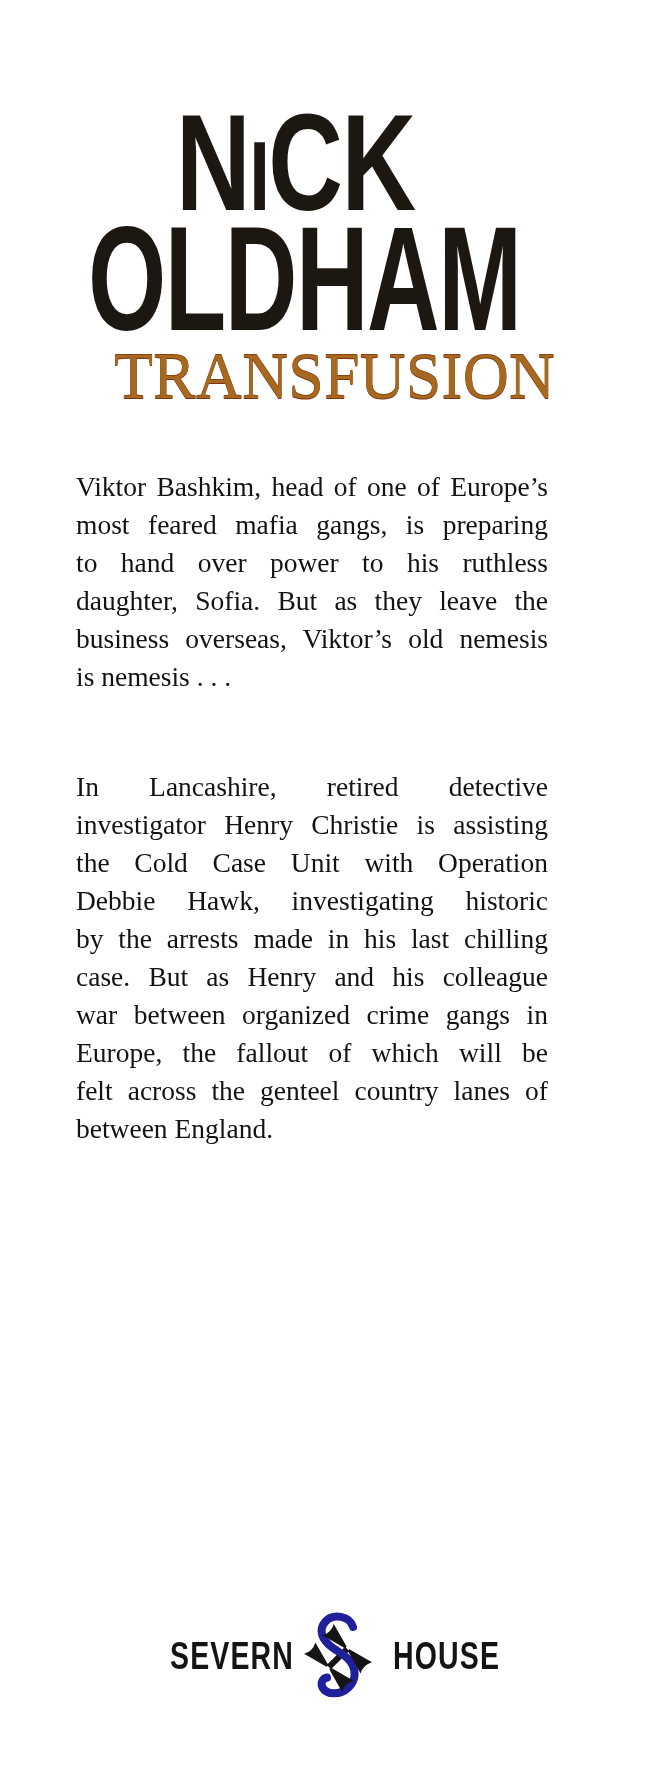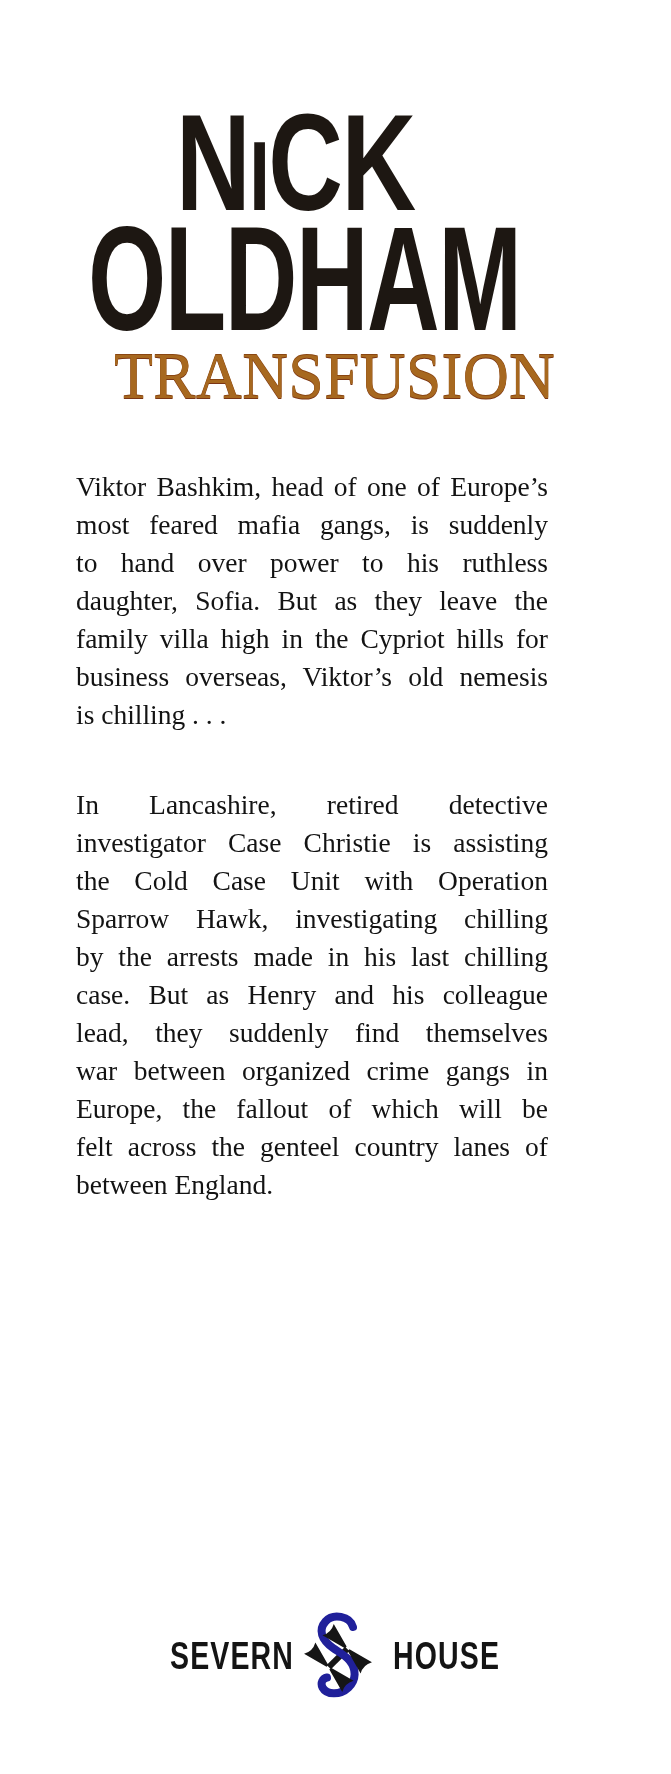--- a/index.html
+++ b/index.html
@@ -54,21 +54,21 @@
 
   
   #blurb {
     position: absolute;
     left: 76px; top: 468px;
     width: 472px;
     font-size: 27.5px;
     line-height: 38px;
     color: #131313;
   }
-  .paragraph + .paragraph { margin-top: 52px; }
+  .paragraph + .paragraph { margin-top: 72px; }
   .line { text-align: justify; text-align-last: justify; }
   .line.last { text-align-last: left; }
 
   
   .pub-word {
     position: absolute;
     display: inline-block;
     white-space: nowrap;
     font-family: "Liberation Sans", sans-serif;
     font-weight: bold;
@@ -90,35 +90,33 @@
 
   <div id="author-line1" class="author-line">N<span class="si">I</span>CK</div>
 
   <div id="author-line2" class="author-line">OLDHAM</div>
 
   <div id="book-title">TRANSFUSION</div>
 
   <div id="blurb">
     <div class="paragraph">
         <div class="line">Viktor Bashkim, head of one of Europe’s</div>
-        <div class="line">most feared mafia gangs, is suddenly</div>
+        <div class="line">most feared mafia gangs, is preparing</div>
         <div class="line">to hand over power to his ruthless</div>
         <div class="line">daughter, Sofia. But as they leave the</div>
-        <div class="line">family villa high in the Cypriot hills for</div>
         <div class="line">business overseas, Viktor’s old nemesis</div>
-        <div class="line last">is chilling . . .</div>
+        <div class="line last">is nemesis . . .</div>
       </div>
     <div class="paragraph">
         <div class="line">In Lancashire, retired detective</div>
-        <div class="line">investigator Case Christie is assisting</div>
+        <div class="line">investigator Henry Christie is assisting</div>
         <div class="line">the Cold Case Unit with Operation</div>
-        <div class="line">Sparrow Hawk, investigating chilling</div>
+        <div class="line">Debbie Hawk, investigating historic</div>
         <div class="line">by the arrests made in his last chilling</div>
         <div class="line">case. But as Henry and his colleague</div>
-        <div class="line">lead, they suddenly find themselves</div>
         <div class="line">war between organized crime gangs in</div>
         <div class="line">Europe, the fallout of which will be</div>
         <div class="line">felt across the genteel country lanes of</div>
         <div class="line last">between England.</div>
       </div>
   </div>
 
   <div id="pub-left" class="pub-word">SEVERN</div>
 
   <div id="pub-logo">

